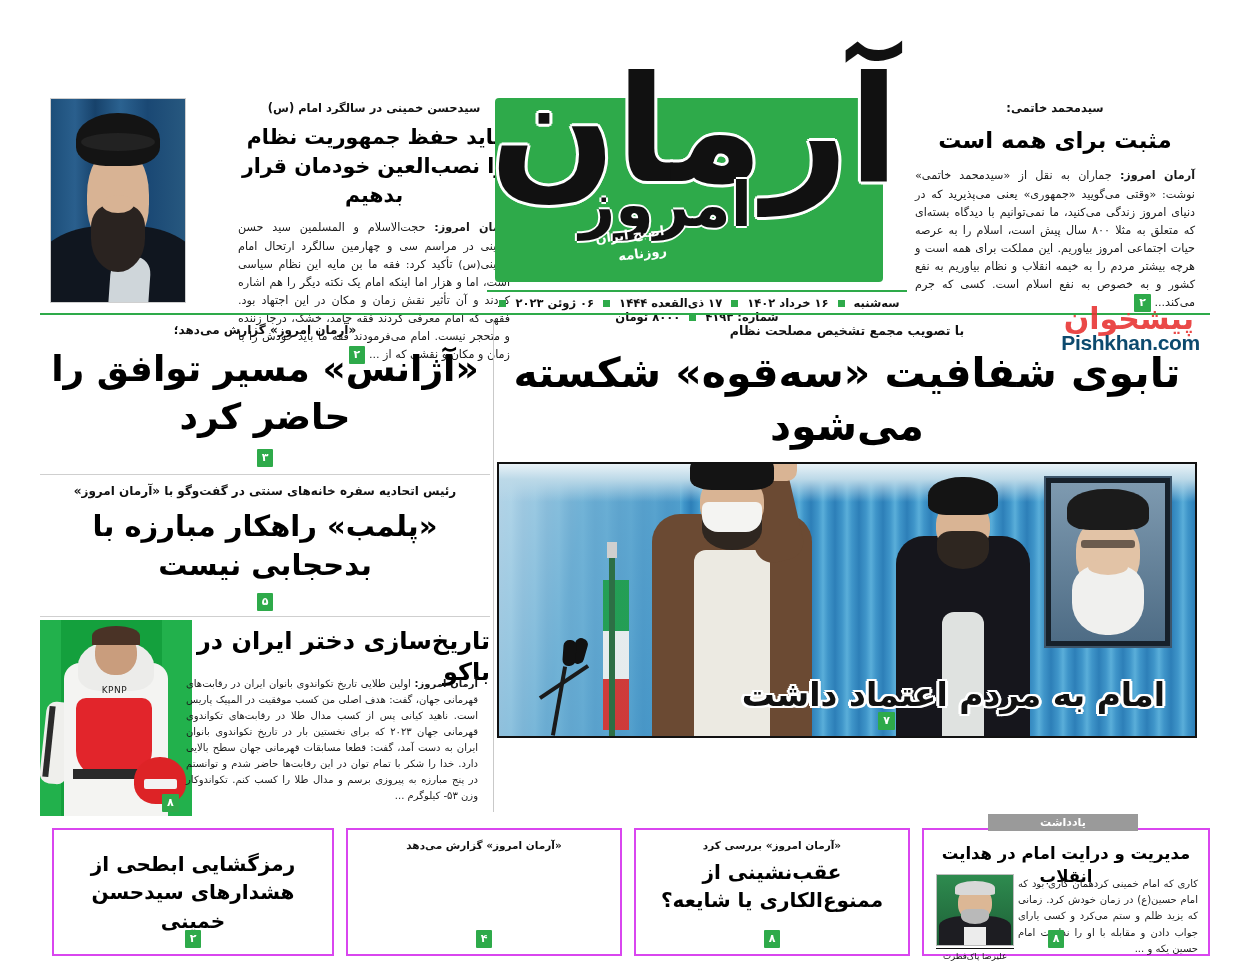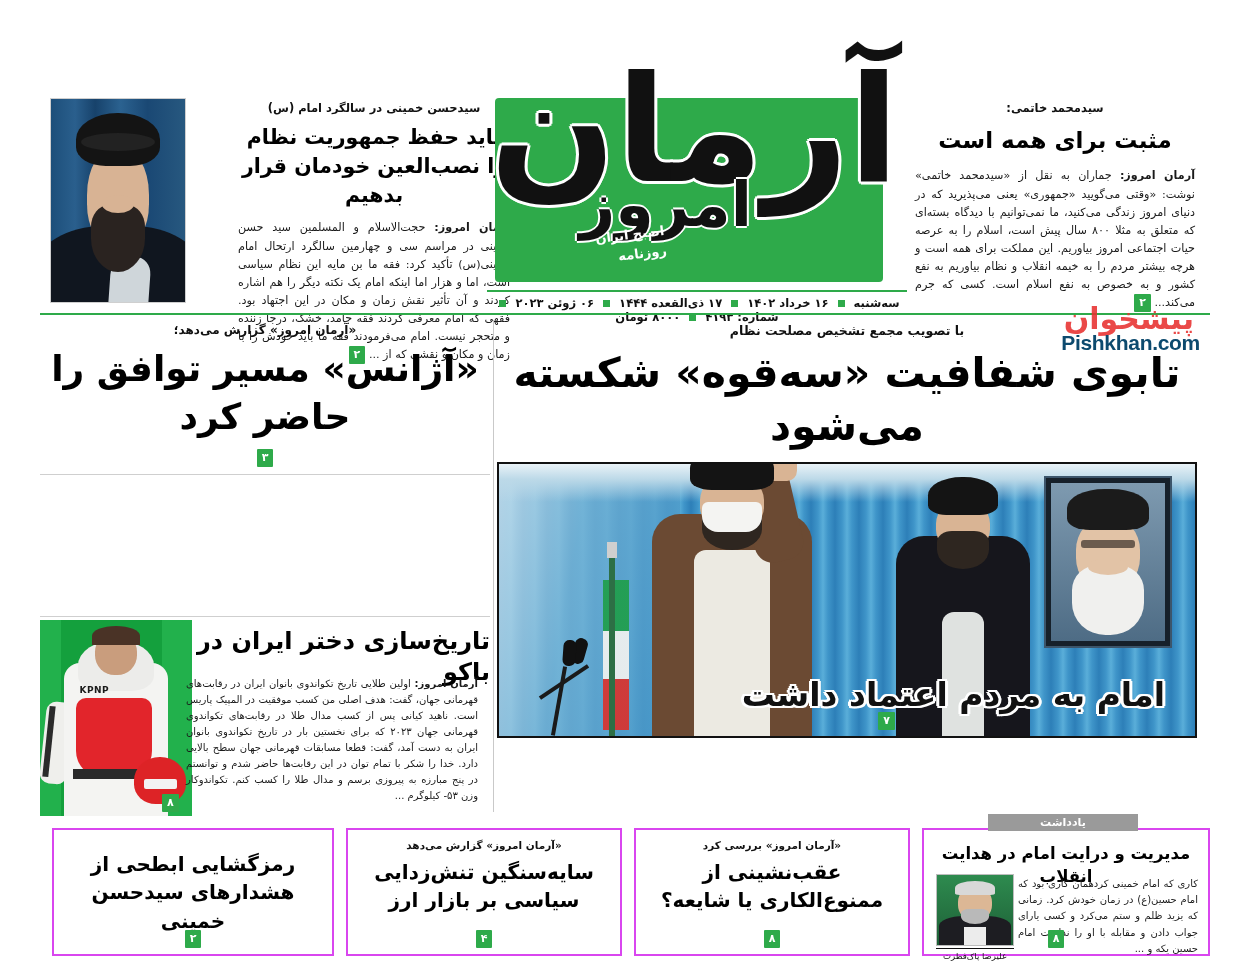--- a/index.html
+++ b/index.html
@@ -110,21 +110,21 @@
   .art-c .hl { position:absolute; right:0; top:6px; width:330px; font-size:24px; line-height:1.3; text-align:right; }
   .art-c .body-txt { position:absolute; right:12px; top:56px; width:292px; font-size:10px; line-height:1.6; }
   .tkd-photo { position:absolute; left:0; top:0; width:152px; height:196px; overflow:hidden; background:#23b14b; }
   .tkd-photo .gbg { position:absolute; inset:0; background:#22b14c; }
   .tkd-photo .gband { position:absolute; left:14%; top:0; width:66%; height:100%; background:#14a03d; }
   .tkd-photo .torso { position:absolute; left:16%; top:22%; width:68%; height:78%; background:#f4f4f2; border-radius:16px 16px 0 0; }
   .tkd-photo .hood { position:absolute; left:25%; top:10%; width:50%; height:26%; background:#ececea; border-radius:50% 50% 30% 30%; }
   .tkd-photo .face { position:absolute; left:36%; top:6%; width:28%; height:22%; background:#c99d7d; border-radius:46%; }
   .tkd-photo .hair { position:absolute; left:34%; top:3%; width:32%; height:10%; background:#4a3326; border-radius:50% 50% 0 0; }
   .tkd-photo .chest { position:absolute; left:24%; top:40%; width:50%; height:40%; background:#e2252b; border-radius:10px 10px 26px 26px; }
-  .tkd-photo .kpnp { position:absolute; left:26%; top:33%; width:46%; text-align:left; color:#1a1a1a; font-size:9px; font-weight:700; letter-spacing:.5px; direction:ltr; }
+  .tkd-photo .kpnp { position:absolute; left:26%; top:33%; width:46%; text-align:center; color:#1a1a1a; font-size:9px; font-weight:400; letter-spacing:.5px; direction:ltr; }
   .tkd-photo .belt { position:absolute; left:22%; top:76%; width:54%; height:5%; background:#2a2a2a; }
   .tkd-photo .arm { position:absolute; left:2%; top:42%; width:18%; height:42%; background:#efefec; border-radius:10px; transform:rotate(6deg); }
   .tkd-photo .armstripe { position:absolute; left:4%; top:44%; width:4%; height:36%; background:#2b2b2b; transform:rotate(6deg); }
   .tkd-photo .helmet { position:absolute; left:62%; top:70%; width:34%; height:24%; background:#dd2326; border-radius:50% 50% 42% 42%; }
   .tkd-photo .helmet::after { content:""; position:absolute; left:18%; top:46%; width:64%; height:22%; background:#f3f3f3; border-radius:2px; }
 
   
   .main { position:absolute; left:497px; top:322px; width:700px; }
   .main .kicker { font-size:12.5px; margin-bottom:7px; }
   .main .hl { font-size:41px; line-height:1.3; }
@@ -292,20 +292,27 @@
 
   <div class="art-a rtl">
     <div class="kicker">«آرمان امروز» گزارش می‌دهد؛</div>
     <div class="hl">«آژانس» مسیر توافق را حاضر کرد</div>
     <div class="pgc" style="margin-top:6px;">
       <span class="pg">۳</span>
     </div>
   </div>
   <div class="rule-thin" style="left:40px; top:474px; width:450px; height:1px;"></div>
 
+  <div class="art-b rtl">
+    <div class="kicker">رئیس اتحادیه سفره خانه‌های سنتی در گفت‌وگو با «آرمان امروز»</div>
+    <div class="hl">«پلمب» راهکار مبارزه با بدحجابی نیست</div>
+    <div class="pgc" style="margin-top:6px;">
+      <span class="pg">۵</span>
+    </div>
+  </div>
   <div class="rule-thin" style="left:40px; top:616px; width:450px; height:1px;"></div>
 
   <div class="art-c rtl">
     <div class="tkd-photo">
       <div class="gbg"></div>
         <div class="gband"></div>
       <div class="arm"></div>
         <div class="armstripe"></div>
       <div class="torso"></div>
       <div class="hood"></div>
@@ -385,21 +392,20 @@
   <div class="bbox" id="b1">
     <div class="bbox-inner rtl">
       <div class="hl" style="margin-top:12px;">رمزگشایی ابطحی از هشدارهای سیدحسن خمینی</div>
       <div class="pgwrap"><span class="pg">۲</span></div>
     </div>
   </div>
 
   <div class="bbox" id="b2">
     <div class="bbox-inner rtl">
       <div class="kicker">«آرمان امروز» گزارش می‌دهد</div>
-      <div class="hl">سایه‌سنگین تنش‌زدایی سیاسی بر بازار ارز</div>
       <div class="pgwrap"><span class="pg">۴</span></div>
     </div>
   </div>
 
   <div class="bbox" id="b3">
     <div class="bbox-inner rtl">
       <div class="kicker">«آرمان امروز» بررسی کرد</div>
       <div class="hl">عقب‌نشینی از ممنوع‌الکاری یا شایعه؟</div>
       <div class="pgwrap"><span class="pg">۸</span></div>
     </div>

